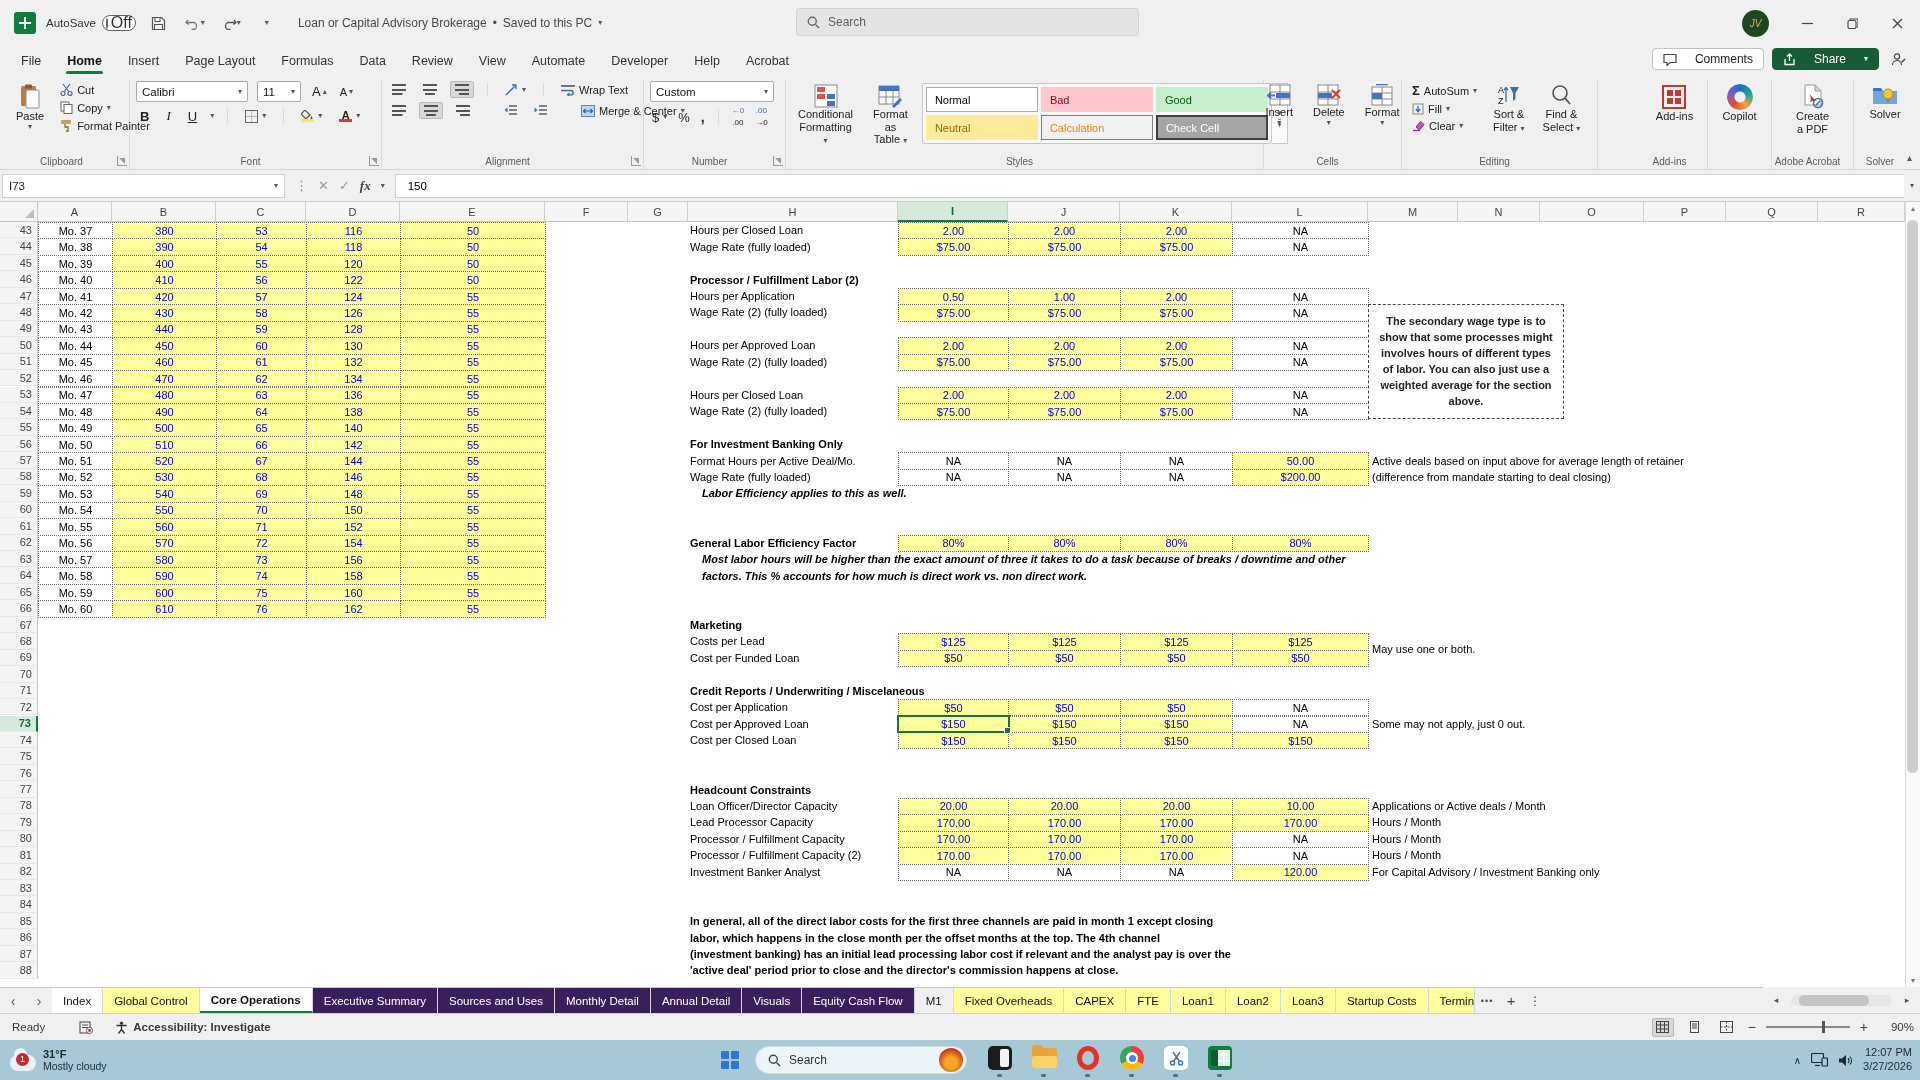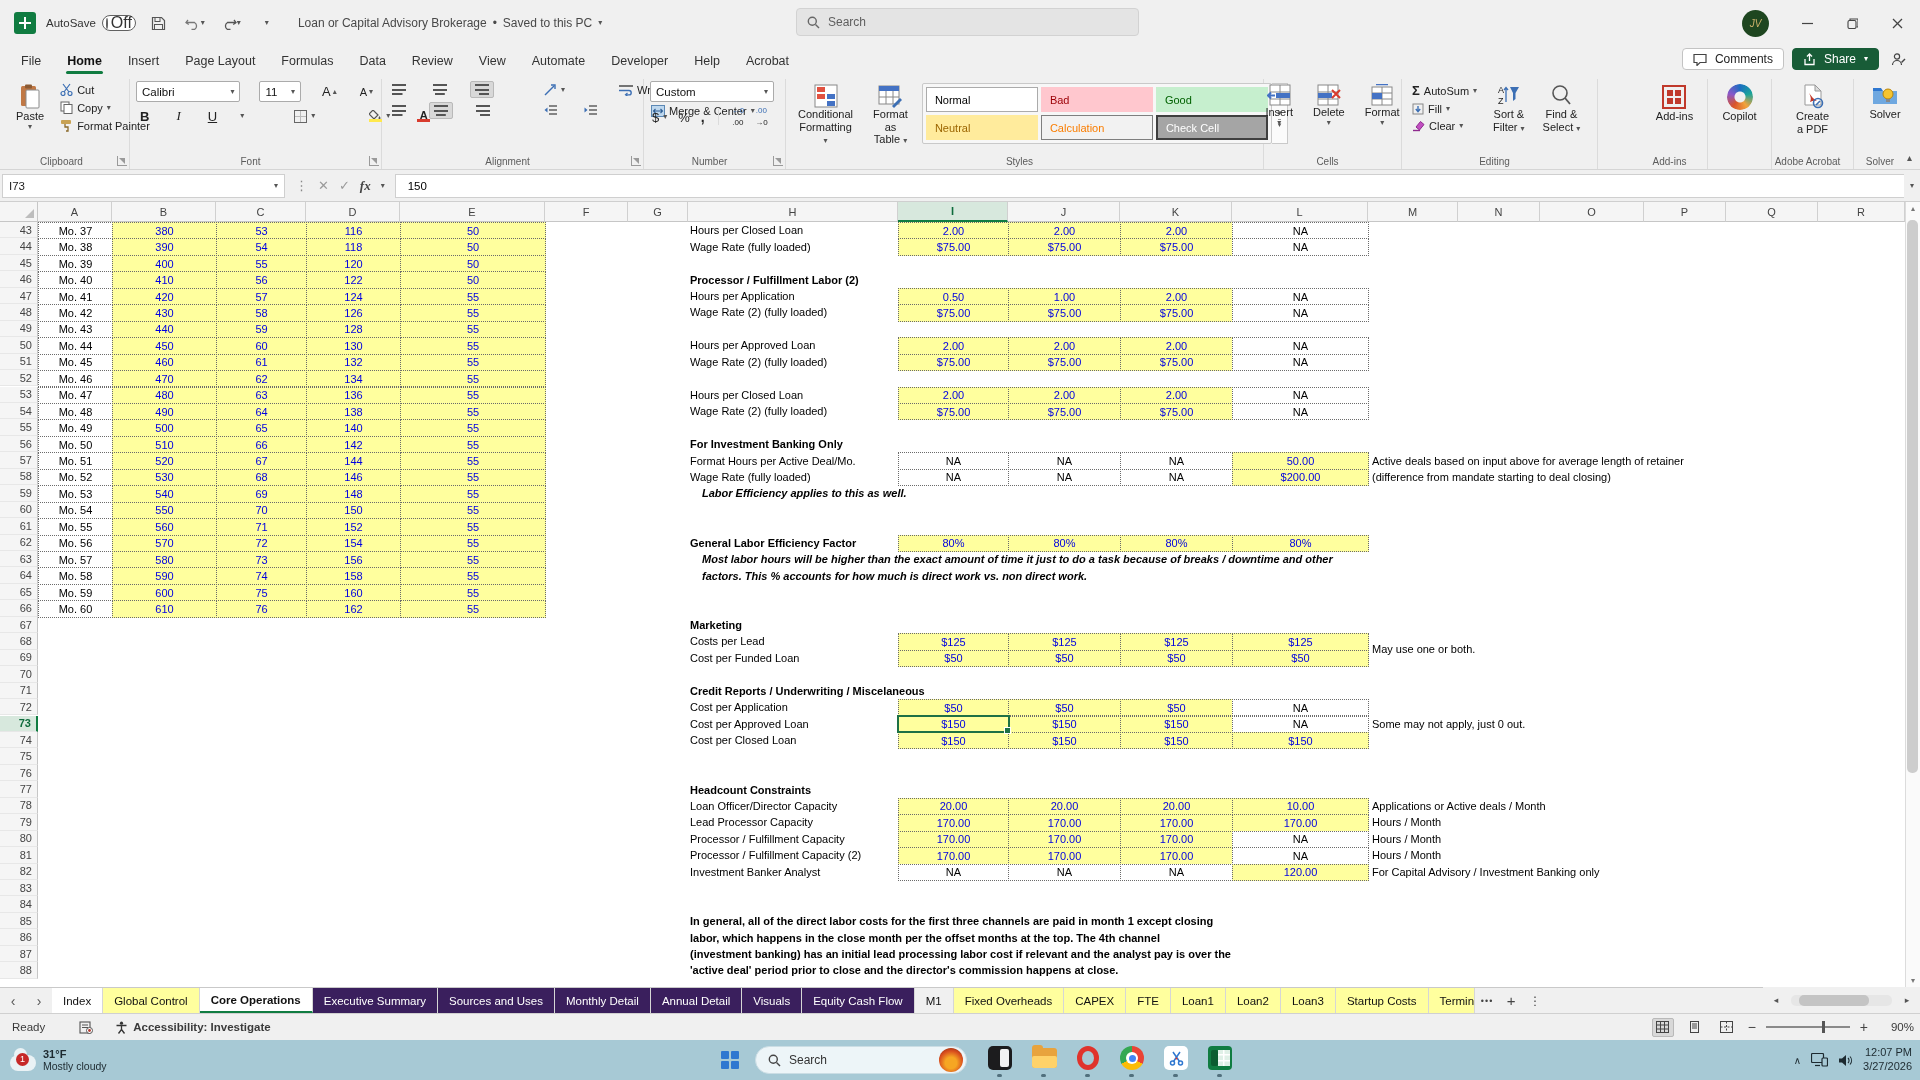--- a/index.html
+++ b/index.html
@@ -21,29 +21,29 @@
   .tb-search{position:absolute;left:796px;top:8px;width:343px;height:28px;background:#E4E4E4;border:1px solid #D2D2D2;border-radius:4px;display:flex;align-items:center;padding:0 10px;gap:8px;color:#5f5f5f}
   .tb-right{position:absolute;right:0;top:0;height:46px;display:flex;align-items:center}
   .avatar{width:27px;height:27px;border-radius:50%;background:#1E4620;color:#CBB26A;font-size:10px;font-style:italic;display:flex;align-items:center;justify-content:center;margin-right:16px}
   .winctl{width:45px;height:46px;display:flex;align-items:center;justify-content:center;color:#444}
   
   #menubar{position:absolute;top:46px;left:0;width:1920px;height:30px;background:#F0F0F0;display:flex;align-items:center;padding-left:8px}
   .mtab{padding:5px 13px;font-size:12.5px;color:#333;position:relative;white-space:nowrap}
   .mtab.active{font-weight:bold;color:#111}
   .mtab.active::after{content:"";position:absolute;left:12px;right:12px;bottom:-1px;height:3px;background:#107C41;border-radius:2px}
   .mb-right{position:absolute;right:10px;top:2px;display:flex;align-items:center;gap:8px}
-  .pill{display:flex;align-items:center;gap:8px;border:1px solid #C3C3C3;background:#fff;border-radius:4px;padding:3px 10px;font-size:12px;color:#222}
+  .pill{display:flex;align-items:center;gap:18px;border:1px solid #C3C3C3;background:#fff;border-radius:4px;padding:3px 10px;font-size:12px;color:#222}
   .pill.green{background:#185C37;border-color:#185C37;color:#fff}
   
   #ribbon{position:absolute;top:76px;left:0;width:1920px;height:94px;background:#F0F0F0;border-bottom:1px solid #D5D5D5;display:flex;padding:3px 4px 0 4px}
   .rgroup{position:relative;display:flex;flex-direction:column;padding:2px 6px 17px 6px;border-right:1px solid #DBDBDB}
   .glabel{position:absolute;bottom:2px;left:0;right:10px;text-align:center;font-size:10px;color:#5c5c5c;white-space:nowrap}
   .glaunch{position:absolute;bottom:3px;right:2px;width:10px;height:10px;border-left:1px solid #777;border-bottom:1px solid #777;transform:rotate(0deg);opacity:.7}
   .glaunch::after{content:"";position:absolute;right:2px;top:2px;border:3px solid transparent;border-top-color:#777;border-right-color:#777}
-  .rrow{display:flex;align-items:center;gap:19px}
+  .rrow{display:flex;align-items:center;gap:9px}
   .rsm{display:flex;align-items:center;gap:4px;font-size:11px;color:#222;padding:2px 4px;border-radius:3px;white-space:nowrap}
   .rbig{display:flex;flex-direction:column;align-items:center;justify-content:flex-start;font-size:11px;color:#222;padding:3px 6px;border-radius:3px;text-align:center;line-height:1.15}
   .chev{font-size:8px;color:#555;line-height:1}
   .inputbox{background:#fff;border:1px solid #ABABAB;border-radius:2px;display:flex;align-items:center;justify-content:space-between;font-size:11.5px;padding:1px 5px;height:21px;color:#111}
   .vline{width:1px;align-self:stretch;background:#DBDBDB;margin:2px 4px}
   .galleryBox{display:grid;grid-template-columns:repeat(3,112px);grid-auto-rows:25px;gap:3px;background:#F7F7F7;border:1px solid #C9C9C9;padding:3px;border-radius:2px}
   .gcell{display:flex;align-items:center;padding:0 8px;font-size:11px;border:1px solid transparent}
   .g-normal{background:#fff;border-color:#ABABAB;color:#000}
   .g-bad{background:#FFC7CE;color:#9C0006}
   .g-good{background:#C6EFCE;color:#006100}
@@ -878,21 +878,21 @@
     <div class="cell" style="left: 1008px; top: 266.75px; width: 113px; height: 17.45px;">NA</div>
     <div class="cell" style="left: 1120px; top: 266.75px; width: 113px; height: 17.45px;">NA</div>
     <div class="cell yellow" style="left: 1232px; top: 266.75px; width: 137px; height: 17.45px;">$200.00</div>
     <div class="rnote" style="left: 1372px; top: 266.75px; height: 16.45px;">(difference from mandate starting to deal closing)</div>
     <div class="rlabel italic" style="left: 702px; top: 283.2px; height: 16.45px;">Labor Efficiency applies to this as well.</div>
     <div class="rlabel bold" style="left: 690px; top: 332.55px; height: 16.45px;">General Labor Efficiency Factor</div>
     <div class="cell yellow" style="left: 898px; top: 332.55px; width: 111px; height: 17.45px;">80%</div>
     <div class="cell yellow" style="left: 1008px; top: 332.55px; width: 113px; height: 17.45px;">80%</div>
     <div class="cell yellow" style="left: 1120px; top: 332.55px; width: 113px; height: 17.45px;">80%</div>
     <div class="cell yellow" style="left: 1232px; top: 332.55px; width: 137px; height: 17.45px;">80%</div>
-    <div class="rlabel italic" style="left: 702px; top: 349px; height: 16.45px;">Most labor hours will be higher than the exact amount of time it just to do a task because of breaks / downtime and other</div>
+    <div class="rlabel italic" style="left: 702px; top: 349px; height: 16.45px;">Most labor hours will be higher than the exact amount of three it takes to do a task because of breaks / downtime and other</div>
     <div class="rlabel italic" style="left: 702px; top: 365.45px; height: 16.45px;">factors. This % accounts for how much is direct work vs. non direct work.</div>
     <div class="rlabel bold" style="left: 690px; top: 414.8px; height: 16.45px;">Marketing</div>
     <div class="rlabel" style="left: 690px; top: 431.25px; height: 16.45px;">Costs per Lead</div>
     <div class="cell yellow" style="left: 898px; top: 431.25px; width: 111px; height: 17.45px;">$125</div>
     <div class="cell yellow" style="left: 1008px; top: 431.25px; width: 113px; height: 17.45px;">$125</div>
     <div class="cell yellow" style="left: 1120px; top: 431.25px; width: 113px; height: 17.45px;">$125</div>
     <div class="cell yellow" style="left: 1232px; top: 431.25px; width: 137px; height: 17.45px;">$125</div>
     <div class="rnote" style="left: 1372px; top: 439.25px; height: 16.45px;">May use one or both.</div>
     <div class="rlabel" style="left: 690px; top: 447.7px; height: 16.45px;">Cost per Funded Loan</div>
     <div class="cell yellow" style="left: 898px; top: 447.7px; width: 111px; height: 17.45px;">$50</div>
@@ -944,20 +944,21 @@
     <div class="rlabel" style="left: 690px; top: 661.55px; height: 16.45px;">Investment Banker Analyst</div>
     <div class="cell" style="left: 898px; top: 661.55px; width: 111px; height: 17.45px;">NA</div>
     <div class="cell" style="left: 1008px; top: 661.55px; width: 113px; height: 17.45px;">NA</div>
     <div class="cell" style="left: 1120px; top: 661.55px; width: 113px; height: 17.45px;">NA</div>
     <div class="cell yellow" style="left: 1232px; top: 661.55px; width: 137px; height: 17.45px;">120.00</div>
     <div class="rnote" style="left: 1372px; top: 661.55px; height: 16.45px;">For Capital Advisory / Investment Banking only</div>
     <div class="rlabel bold" style="left: 690px; top: 710.9px; height: 16.45px;">In general, all of the direct labor costs for the first three channels are paid in month 1 except closing</div>
     <div class="rlabel bold" style="left: 690px; top: 727.35px; height: 16.45px;">labor, which happens in the close month per the offset months at the top. The 4th channel</div>
     <div class="rlabel bold" style="left: 690px; top: 743.8px; height: 16.45px;">(investment banking) has an initial lead processing labor cost if relevant and the analyst pay is over the</div>
     <div class="rlabel bold" style="left: 690px; top: 760.25px; height: 16.45px;">'active deal' period prior to close and the director's commission happens at close.</div>
+    <div class="notebox" style="left: 1368px; top: 102.25px; width: 196px; height: 115.15px;">The secondary wage type is to show that some processes might involves hours of different types of labor. You can also just use a weighted average for the section above.</div>
     <div class="selbox" style="left: 897px; top: 512.5px; width: 113px; height: 18.45px;"></div>
   </div>
 <div id="vscroll">
   <span>▴</span>
   <span>▾</span>
 </div>
 <div id="vthumb" style="position:absolute;left:1907px"></div>
 
 <div id="tabsbar">
   <span class="tnav">‹</span>

